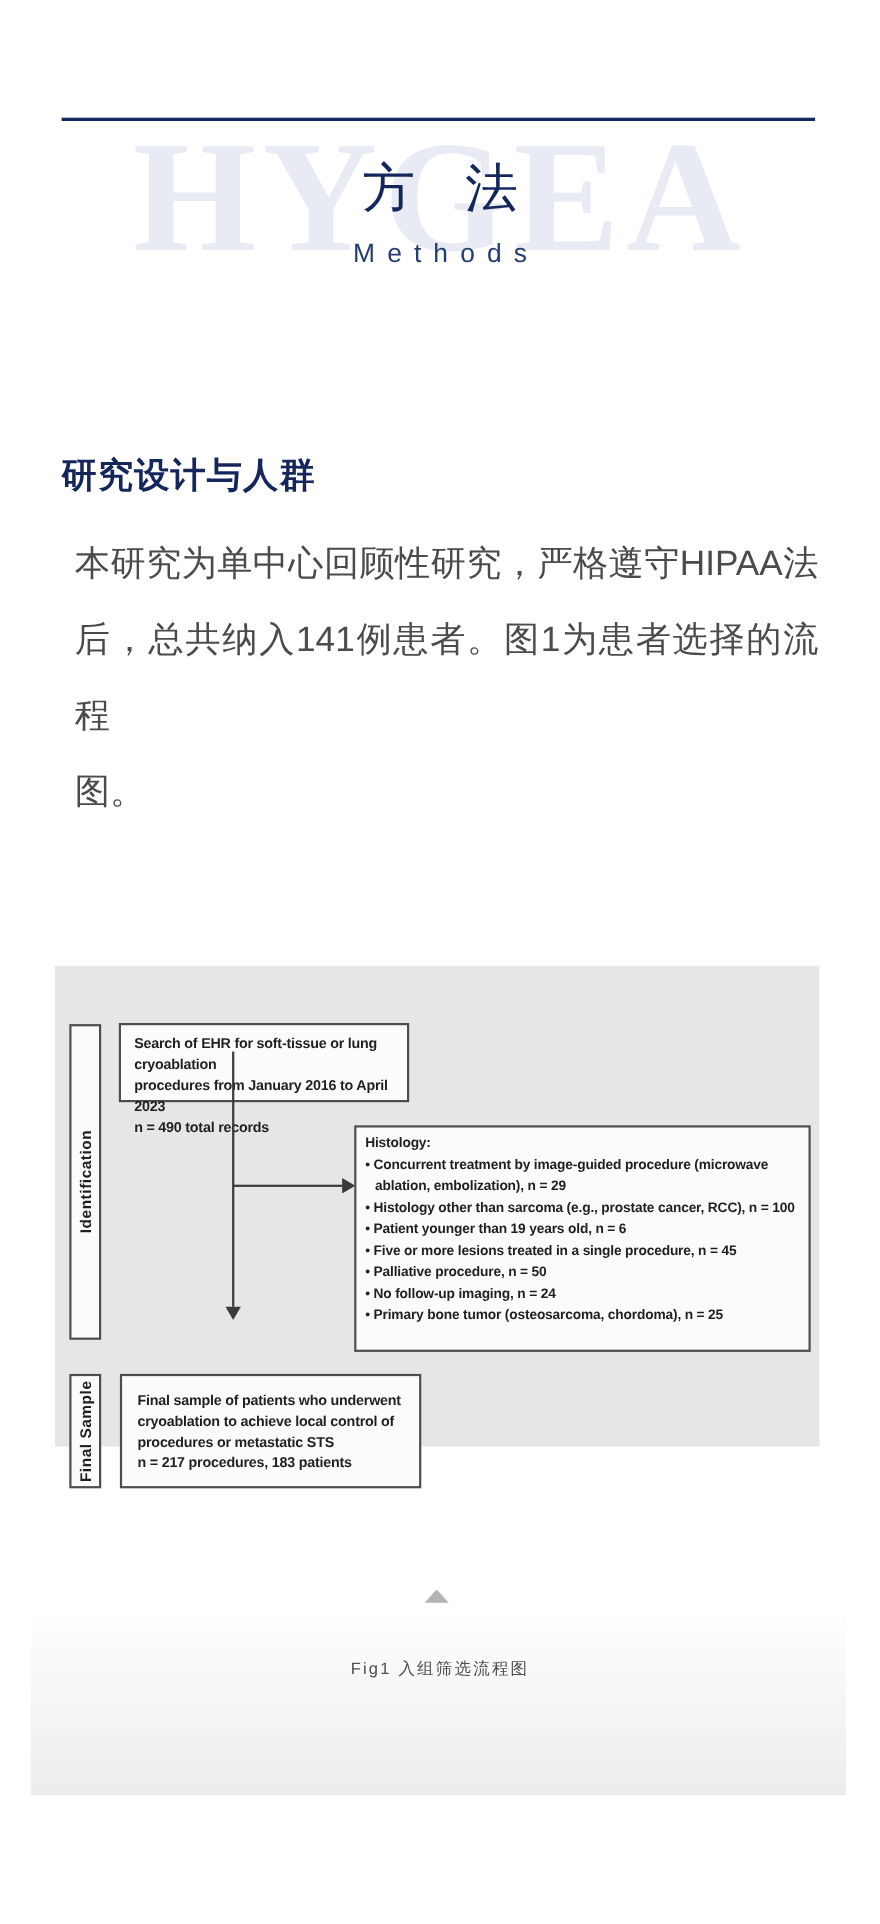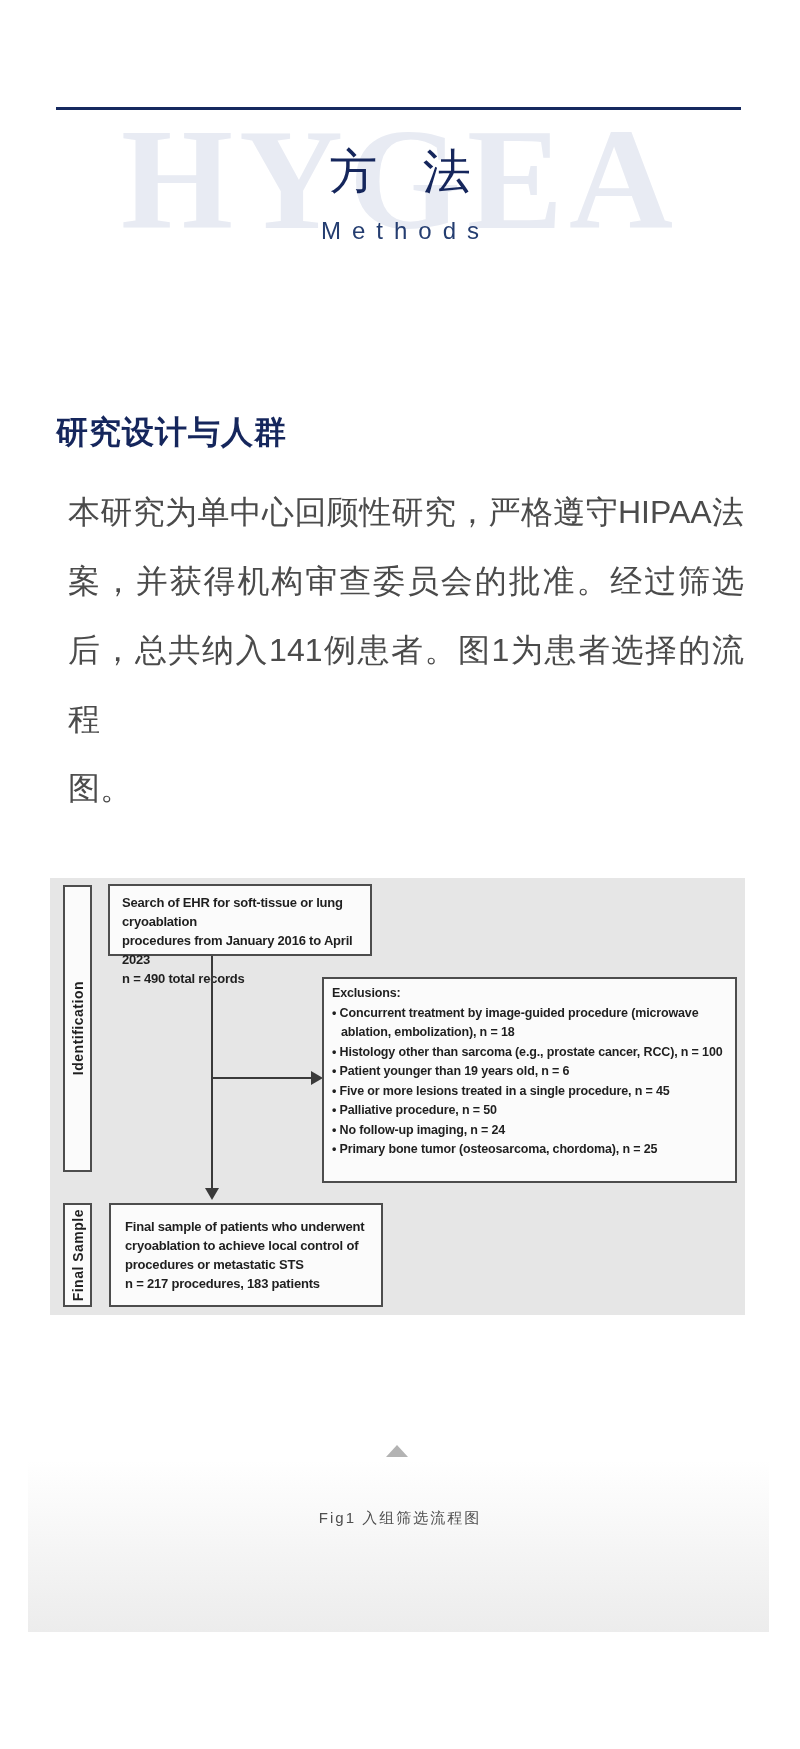--- a/index.html
+++ b/index.html
@@ -32,21 +32,21 @@
   .para{position:absolute;left:68px;top:478px;width:676px;
         font-size:32px;line-height:69px;color:var(--body-text,#4b4b4b);}
   .para-line{text-align:justify;text-align-last:justify;}
   .para-line:last-child{text-align-last:left;}
 
   
   .figure{position:absolute;left:50px;top:878px;width:695px;height:437px;
           background:var(--figure-bg,#e6e6e6);}
   .fbox,.stage-box{position:absolute;background:#fbfbfb;
           border:2px solid var(--box-border,#4d4d4d);box-sizing:border-box;
-          color:var(--figure-text,#1f1f1f);font-weight:bold;}
+          color:var(--figure-text,#1f1f1f);font-weight:bold;margin-top:46px;}
   .stage-box{display:flex;align-items:center;justify-content:center;}
   .vtext{writing-mode:vertical-rl;transform:rotate(180deg);
          font-size:14px;font-weight:bold;letter-spacing:.5px;white-space:nowrap;}
   .stage-ident{left:13px;top:7px;width:29px;height:287px;}
   .stage-final{left:13px;top:325px;width:29px;height:104px;}
   .search-box{left:58px;top:6px;width:264px;height:72px;
               padding:7px 6px 0 12px;font-size:13px;line-height:19px;
               letter-spacing:-.2px;}
   .final-box{left:59px;top:325px;width:274px;height:104px;
              padding:12px 6px 0 14px;font-size:13px;line-height:19px;
@@ -87,21 +87,20 @@
   <div>
     <div class="watermark">HYGEA</div>
     <div class="title-cn">方 法</div>
     <div class="title-en">Methods</div>
   </div>
 
   <h2 class="heading">研究设计与人群</h2>
 
   <div class="para">
       <div class="para-line">本研究为单中心回顾性研究，严格遵守HIPAA法</div>
-      <div class="para-line">案，并获得机构审查委员会的批准。经过筛选</div>
       <div class="para-line">后，总共纳入141例患者。图1为患者选择的流程</div>
       <div class="para-line">图。</div>
     </div>
 
   <div class="figure">
 
     <div class="stage-box stage-ident">
       <span class="vtext">Identification</span>
     </div>
 
@@ -110,23 +109,23 @@
         <div class="fline">procedures from January 2016 to April 2023</div>
         <div class="fline">n = 490 total records</div>
       </div>
 
     <div class="vline"></div>
     <div class="arrow-down"></div>
     <div class="hline"></div>
     <div class="arrow-right"></div>
 
     <div class="fbox excl-box">
-      <div>Exclusions:</div>
+      <div>Histology:</div>
       <div>
-          <div class="excl-item">Concurrent treatment by image-guided procedure (microwave ablation, embolization), n = 18</div>
+          <div class="excl-item">Concurrent treatment by image-guided procedure (microwave ablation, embolization), n = 29</div>
           <div class="excl-item">Histology other than sarcoma (e.g., prostate cancer, RCC), n = 100</div>
           <div class="excl-item">Patient younger than 19 years old, n = 6</div>
           <div class="excl-item">Five or more lesions treated in a single procedure, n = 45</div>
           <div class="excl-item">Palliative procedure, n = 50</div>
           <div class="excl-item">No follow-up imaging, n = 24</div>
           <div class="excl-item">Primary bone tumor (osteosarcoma, chordoma), n = 25</div>
         </div>
     </div>
 
     <div class="stage-box stage-final">

